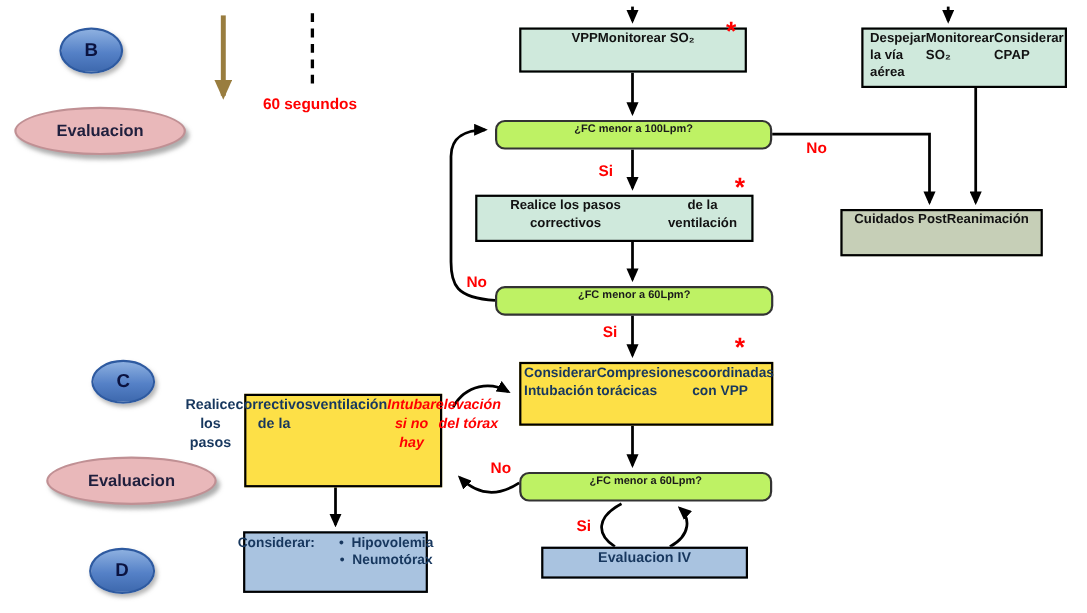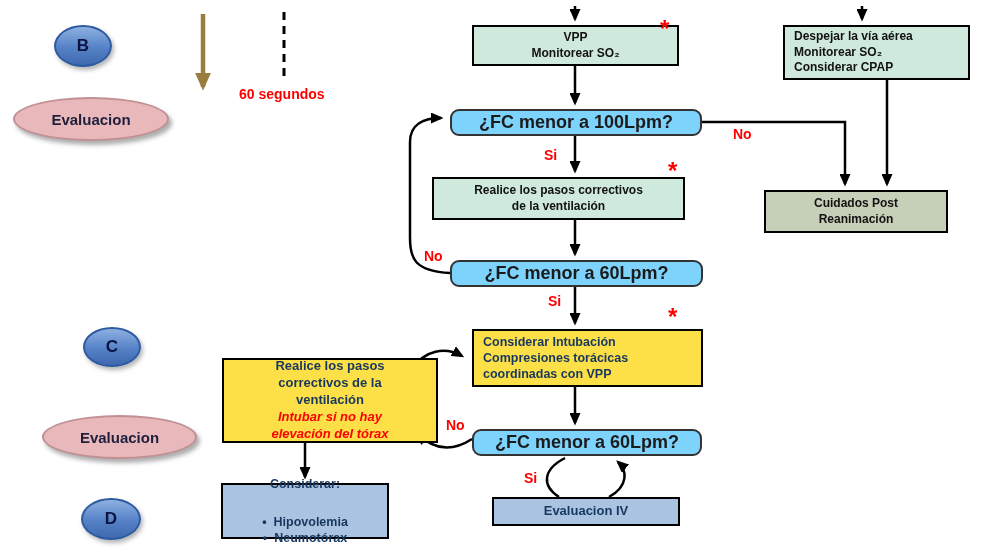--- a/index.html
+++ b/index.html
@@ -3,27 +3,27 @@
 <meta charset="utf-8">
 <style>
   html,body{margin:0;padding:0;background:#fff;}
   .canvas{
     position:relative;width:988px;height:557px;background:#ffffff;
     font-family:"Liberation Sans",sans-serif;overflow:hidden;
   }
   svg.connectors{position:absolute;left:0;top:0;z-index:1;}
   .node{
     position:absolute;z-index:2;box-sizing:border-box;
-    border:2.5px solid #000;display:flex;flex-direction:column;
+    border:2.5px solid #000;display:flex;flex-direction:row;
     justify-content:center;font-weight:bold;line-height:1.3;
   }
   .teal{background:#cfe9dc;color:#121212;font-size:12px;text-align:center;}
   .olive{background:#c6cfb7;color:#121212;font-size:12px;text-align:center;}
   .pink{
-    background:#7dd3fc;color:#1b1b1b;font-size:18px;text-align:center;
+    background:#bef264;color:#1b1b1b;font-size:10px;text-align:center;
     border-radius:9px;border:2.5px solid #333;justify-content:center;
   }
   .blue{background:#fde047;color:#17375e;font-size:12.5px;}
   .blue-light{background:#a9c3e0;color:#17375e;font-size:13px;text-align:center;}
   .left-align{text-align:left;padding-left:9px;padding-right:4px;}
   .warning{color:#ff0000;font-style:italic;}
   .stage{
     position:absolute;z-index:2;display:flex;align-items:center;justify-content:center;
     border-radius:50%;font-weight:bold;font-size:17px;color:#0b1340;
     background:linear-gradient(180deg,#8db0e0 0%,#5581c7 55%,#3e69ae 100%);
@@ -126,21 +126,21 @@
     <div>Reanimación</div>
   </div>
 
   <div class="node blue left-align" style="left:472px;top:329px;width:231px;height:58px;">
     <div>Considerar Intubación</div>
     <div>Compresiones torácicas</div>
     <div>coordinadas con VPP</div>
   </div>
   <div class="asterisk" style="left:668px;top:310px;">*</div>
 
-  <div class="node blue" style="left:222px;top:358px;width:216px;height:85px;text-align:center;font-size:13px;">
+  <div class="node blue" style="left:222px;top:358px;width:180px;height:85px;text-align:center;font-size:13px;">
     <div>Realice los pasos</div>
     <div>correctivos de la</div>
     <div>ventilación</div>
     <div class="warning">Intubar si no hay</div>
     <div class="warning">elevación del tórax</div>
   </div>
 
   <div class="node pink" style="left:472px;top:429px;width:230px;height:27px;">
     <div>¿FC menor a 60Lpm?</div>
   </div>

